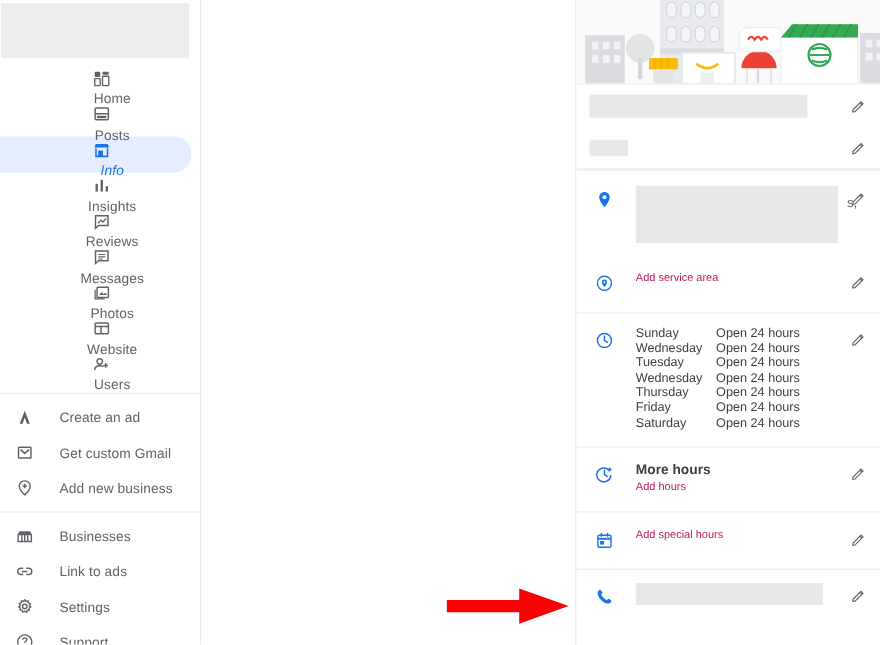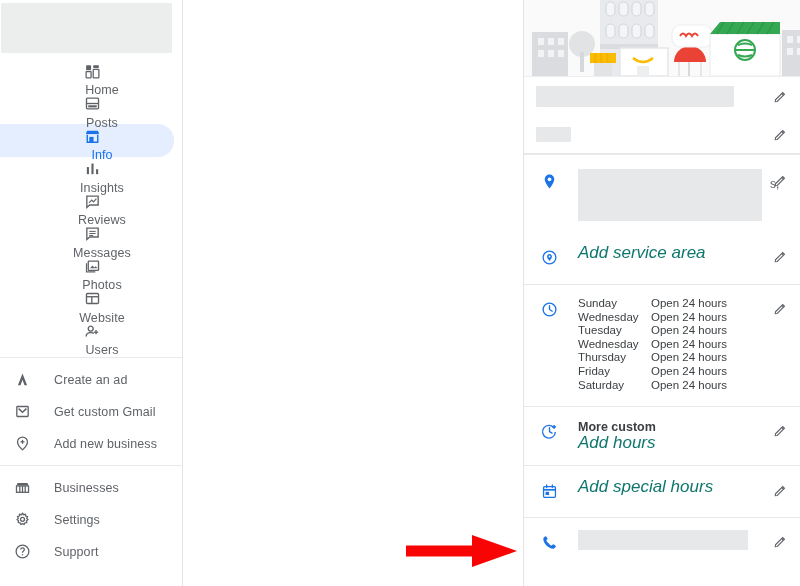--- a/index.html
+++ b/index.html
@@ -72,21 +72,21 @@
     margin-left: 20px;
     font-size: 12.5px;
     color: #5f6368;
     letter-spacing: .1px;
     white-space: nowrap;
   }
   .nav-item.active {
     background: #e4eeff;
   }
   .nav-item.active .ico { color: #1a73e8; }
-  .nav-item.active .lbl { color: #1a73e8; }
+  .nav-item.active .lbl { color: #1a73e8; font-style: italic; }
 
   
   .group-main .nav-item { height: 32.5px; flex-direction: column; }
 
   
   .center {
     flex: 1 1 auto;
     background: #ffffff;
     position: relative;
   }
@@ -163,23 +163,22 @@
     margin-top: 1px;
   }
   .row .body {
     margin-left: 18px;
     flex: 1 1 auto;
     min-width: 0;
   }
   .row .pencil { margin-top: 1px; }
 
   .hint {
-    font-size: 17px;
-    font-style: italic;
-    color: #0f766e;
+    font-size: 10px;
+    color: #be185d;
     line-height: 16px;
   }
   .strong {
     font-size: 12.5px;
     font-weight: bold;
     color: #3c4043;
     line-height: 16px;
   }
 
   
@@ -386,20 +385,30 @@
             <path d="M3.5 9 L5 5.5 H19 L20.5 9 Z" fill="currentColor" stroke="none"></path>
             <rect x="3.5" y="9.8" width="17" height="9"></rect>
             <line x1="8.2" y1="9.8" x2="8.2" y2="18.8"></line>
             <line x1="12" y1="9.8" x2="12" y2="18.8"></line>
             <line x1="15.8" y1="9.8" x2="15.8" y2="18.8"></line>
           </svg>
         </span>
         <span class="lbl">Businesses</span>
       </div>
 
+      <div class="nav-item">
+        <span class="ico">
+          <svg width="17" height="17" viewBox="0 0 24 24" fill="none" stroke="currentColor" stroke-width="1.9">
+            <path d="M10 8 H7.5 C5 8 3 9.8 3 12 C3 14.2 5 16 7.5 16 H10"></path>
+            <path d="M14 8 H16.5 C19 8 21 9.8 21 12 C21 14.2 19 16 16.5 16 H14"></path>
+            <line x1="8.5" y1="12" x2="15.5" y2="12"></line>
+          </svg>
+        </span>
+        <span class="lbl">Link to ads</span>
+      </div>
 
       <div class="nav-item">
         <span class="ico">
           <svg width="17" height="17" viewBox="0 0 24 24" fill="none" stroke="currentColor" stroke-width="1.8">
             <path d="M12 3.2 L13.6 5.2 L16.1 4.6 L16.6 7.1 L19 8 L17.9 10.3 L19.6 12.2 L17.6 13.8 L18 16.3 L15.5 16.6 L14.3 18.9 L12 17.9 L9.7 18.9 L8.5 16.6 L6 16.3 L6.4 13.8 L4.4 12.2 L6.1 10.3 L5 8 L7.4 7.1 L7.9 4.6 L10.4 5.2 Z"></path>
             <circle cx="12" cy="11.8" r="2.8"></circle>
           </svg>
         </span>
         <span class="lbl">Settings</span>
       </div>
@@ -591,21 +600,21 @@
       <div class="row" style="padding-top:12px;padding-bottom:14px;">
         <span class="bico">
           <svg width="17" height="17" viewBox="0 0 24 24" fill="none" stroke="currentColor" stroke-width="1.9">
             <path d="M18.6 7.2 A9 9 0 1 0 20.2 12.6"></path>
             <path d="M12 6.6 V12 L15.6 14.2" stroke-linecap="round"></path>
             <line x1="18.6" y1="2.8" x2="18.6" y2="8"></line>
             <line x1="16" y1="5.4" x2="21.2" y2="5.4"></line>
           </svg>
         </span>
         <div class="body">
-          <div class="strong">More custom</div>
+          <div class="strong">More hours</div>
           <div class="hint">Add hours</div>
         </div>
         <span class="pencil">
           <svg width="15" height="15" viewBox="0 0 24 24" fill="none" stroke="currentColor" stroke-width="1.7">
             <path d="M4 17.2 L15.6 5.6 L18.4 8.4 L6.8 20 L3.6 20.4 Z"></path>
             <path d="M14 7.2 L16.8 10"></path>
           </svg>
         </span>
       </div>
     </div>

